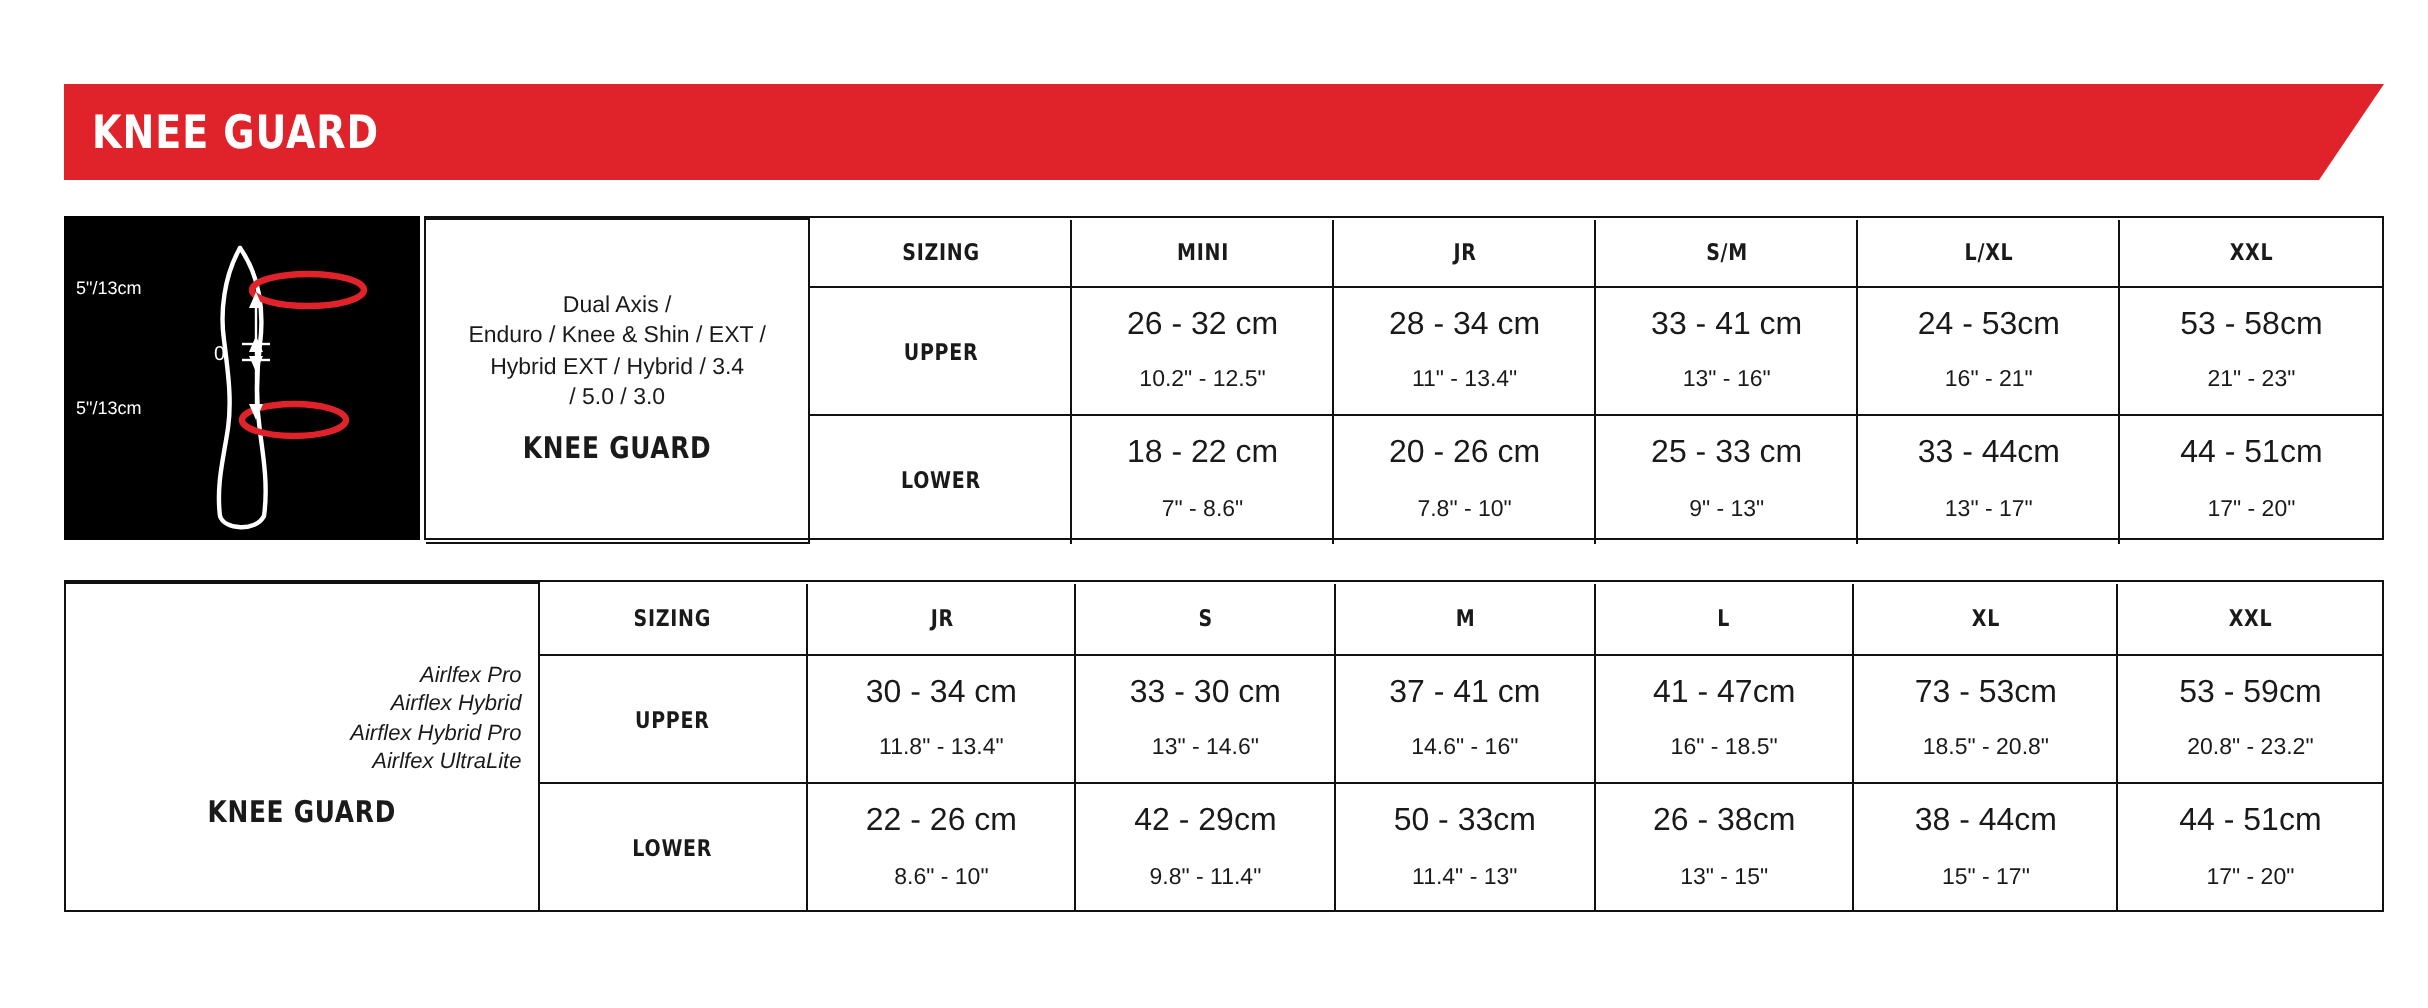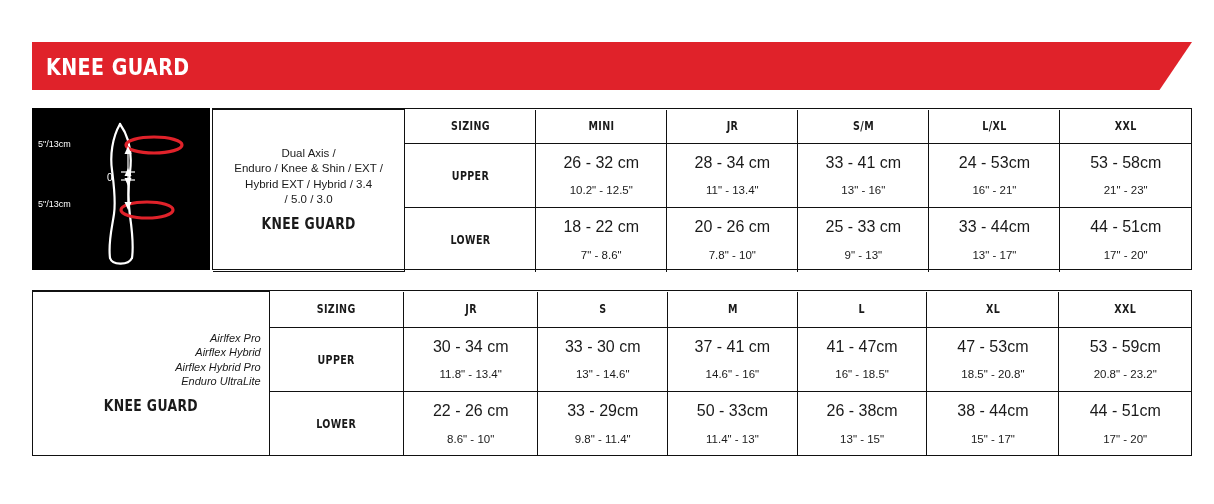--- a/index.html
+++ b/index.html
@@ -267,21 +267,21 @@
         <col style="width:11.4%">
     </colgroup>
     <tbody>
       <tr style="height:36px">
         <td rowspan="3" class="nob-left">
           <div class="prodblock italic">
             <span class="lines">
               <div>Airlfex Pro</div>
               <div>Airflex Hybrid</div>
               <div>Airflex Hybrid Pro</div>
-              <div>Enduro UltraLite</div>
+              <div>Airlfex UltraLite</div>
             </span>
             <span class="kg">KNEE GUARD</span>
           </div>
         </td>
         <td class="hdr nob-top">SIZING</td>
         <td class="hdr nob-top">JR</td>
         <td class="hdr nob-top">S</td>
         <td class="hdr nob-top">M</td>
         <td class="hdr nob-top">L</td>
         <td class="hdr nob-top">XL</td>
@@ -299,36 +299,36 @@
         </td>
         <td class="cell-two">
           <span class="cm">37 - 41 cm</span>
             <span class="in">14.6" - 16"</span>
         </td>
         <td class="cell-two">
           <span class="cm">41 - 47cm</span>
             <span class="in">16" - 18.5"</span>
         </td>
         <td class="cell-two">
-          <span class="cm">47 - 53cm</span>
+          <span class="cm">73 - 53cm</span>
             <span class="in">18.5" - 20.8"</span>
         </td>
         <td class="cell-two nob-right">
           <span class="cm">53 - 59cm</span>
             <span class="in">20.8" - 23.2"</span>
         </td>
       </tr>
       <tr style="height:64px">
         <td class="rowlabel nob-bot">LOWER</td>
         <td class="cell-two nob-bot">
           <span class="cm">22 - 26 cm</span>
             <span class="in">8.6" - 10"</span>
         </td>
         <td class="cell-two nob-bot">
-          <span class="cm">33 - 29cm</span>
+          <span class="cm">42 - 29cm</span>
             <span class="in">9.8" - 11.4"</span>
         </td>
         <td class="cell-two nob-bot">
           <span class="cm">50 - 33cm</span>
             <span class="in">11.4" - 13"</span>
         </td>
         <td class="cell-two nob-bot">
           <span class="cm">26 - 38cm</span>
             <span class="in">13" - 15"</span>
         </td>

